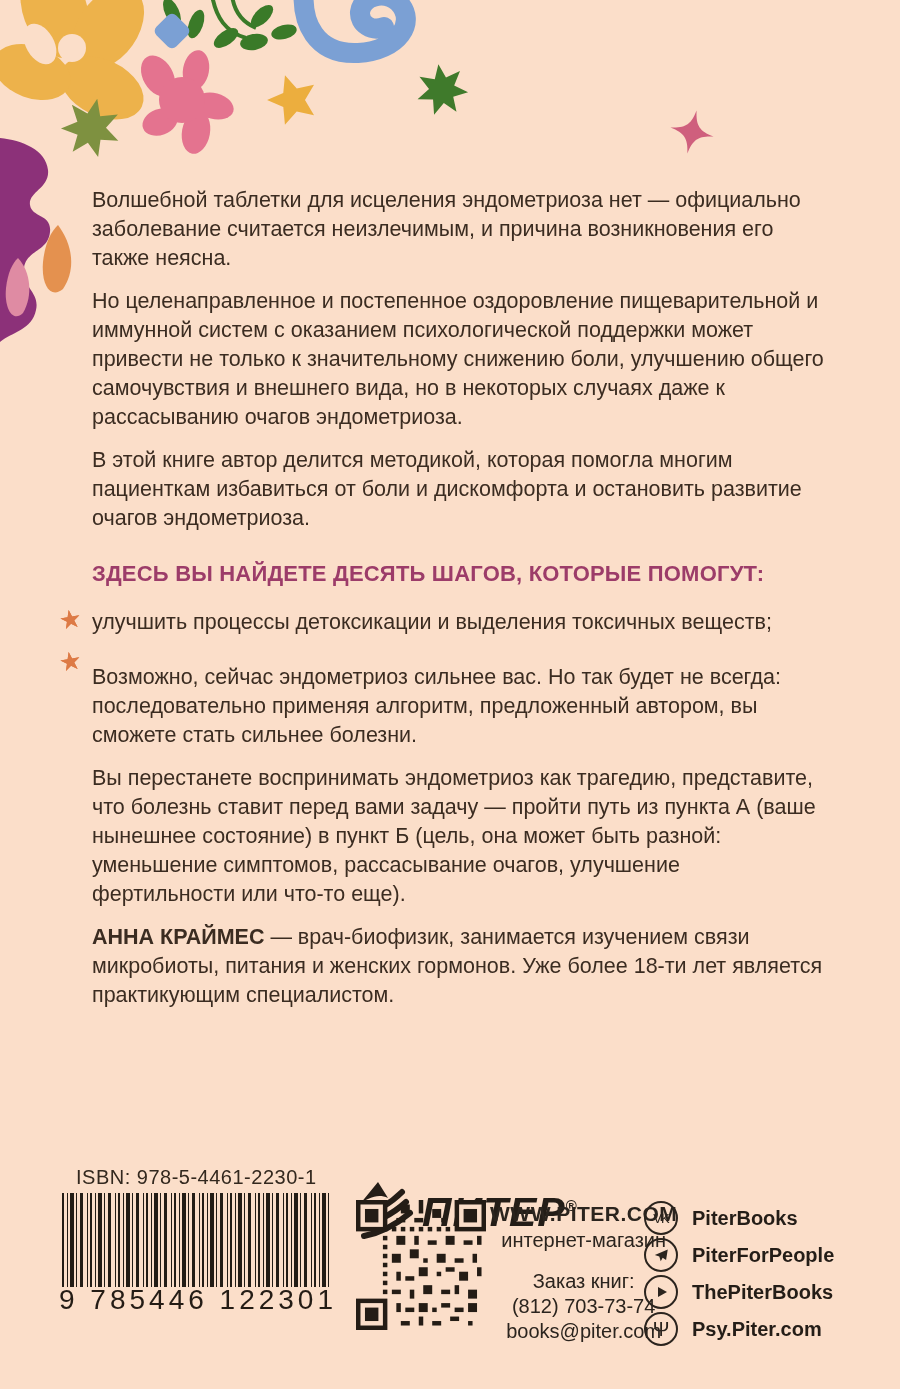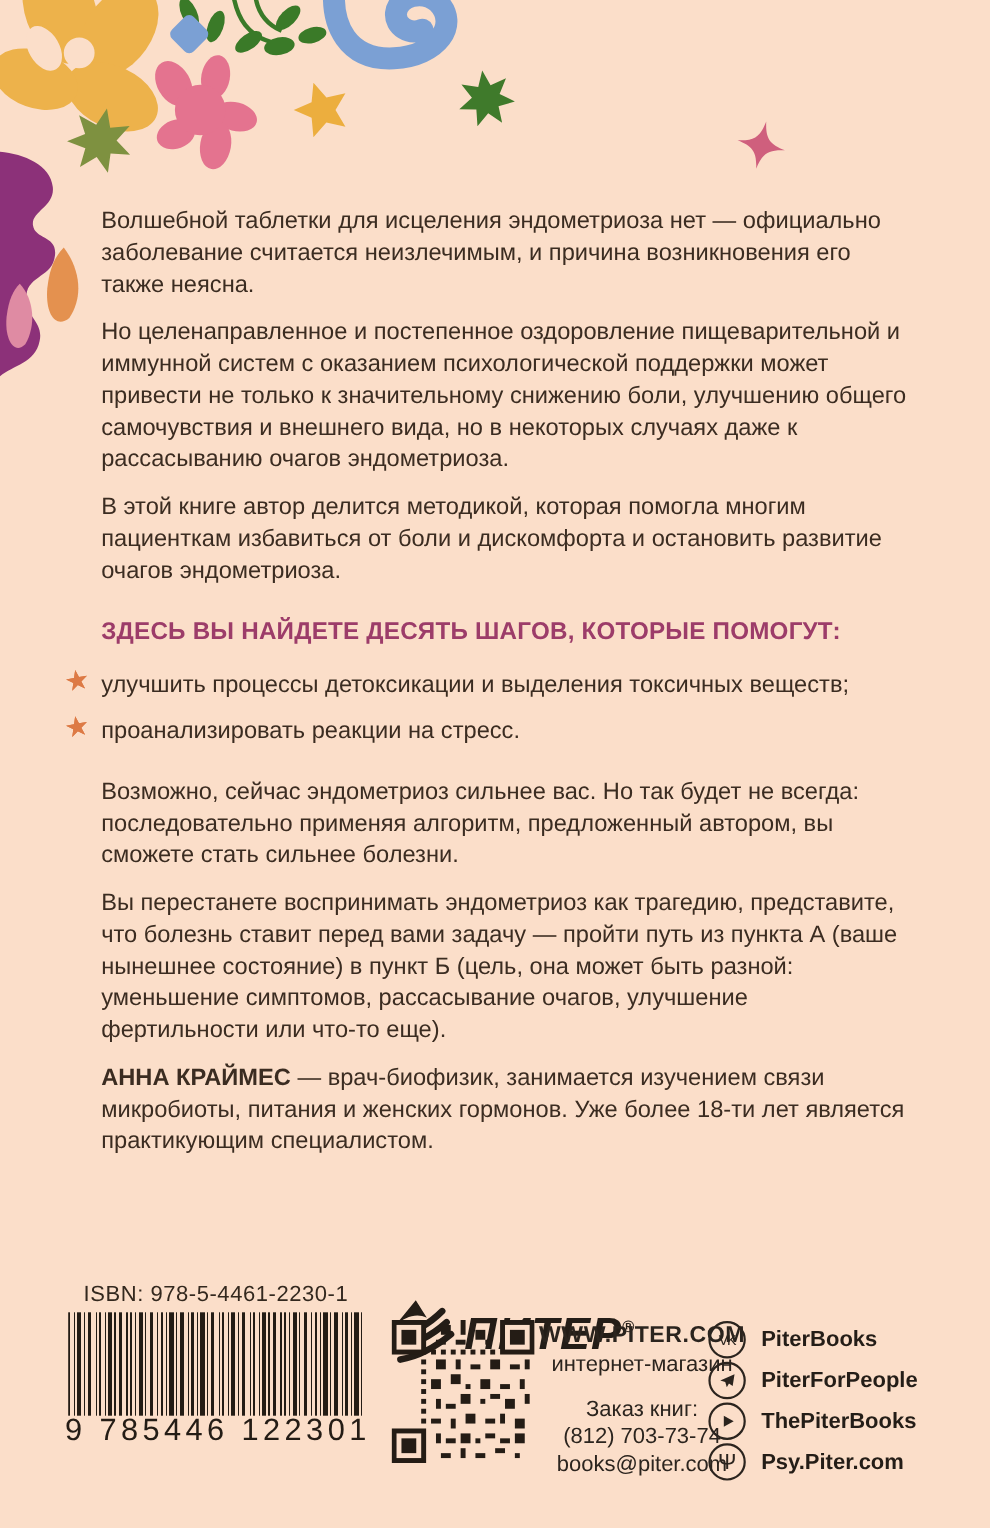--- a/index.html
+++ b/index.html
@@ -157,21 +157,20 @@
       </li>
       <li>
         <span class="star">★</span>
         <span>улучшить процессы детоксикации и выделения токсичных веществ;</span>
       </li>
       <li>
         <span class="star">★</span>
       </li>
       <li>
         <span class="star">★</span>
-        <span>проанализировать реакции на стресс.</span>
       </li>
     </ul>
 
     <p>Возможно, сейчас эндометриоз сильнее вас. Но так будет не всегда: последовательно применяя алгоритм, предложенный автором, вы сможете стать сильнее болезни.</p>
     <p>Вы перестанете воспринимать эндометриоз как трагедию, представите, что болезнь ставит перед вами задачу — пройти путь из пункта А (ваше нынешнее состояние) в пункт Б (цель, она может быть разной: уменьшение симптомов, рассасывание очагов, улучшение фертильности или что-то еще).</p>
 
     <p><span class="author-name">АННА КРАЙМЕС</span><span> — врач-биофизик, занимается изучением связи микробиоты, питания и женских гормонов. Уже более 18-ти лет является практикующим специалистом.</span></p>
   </div>
 
   <div class="isbn">ISBN: 978-5-4461-2230-1</div>

